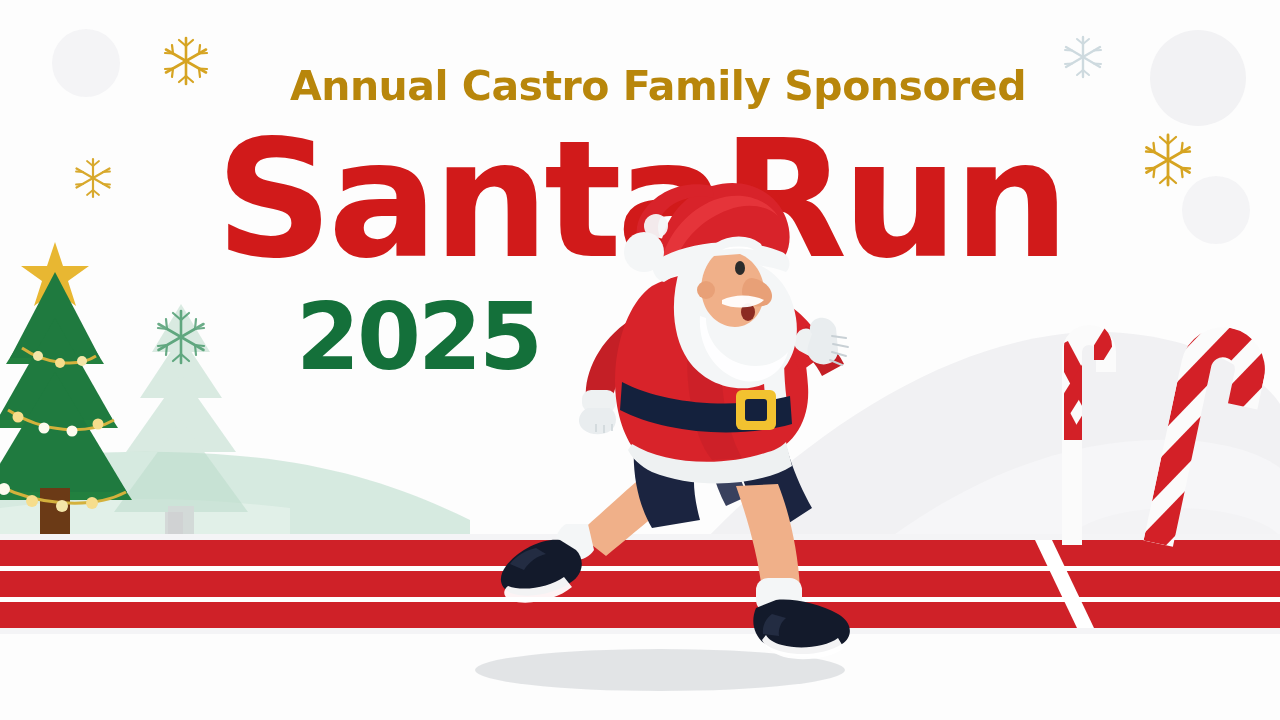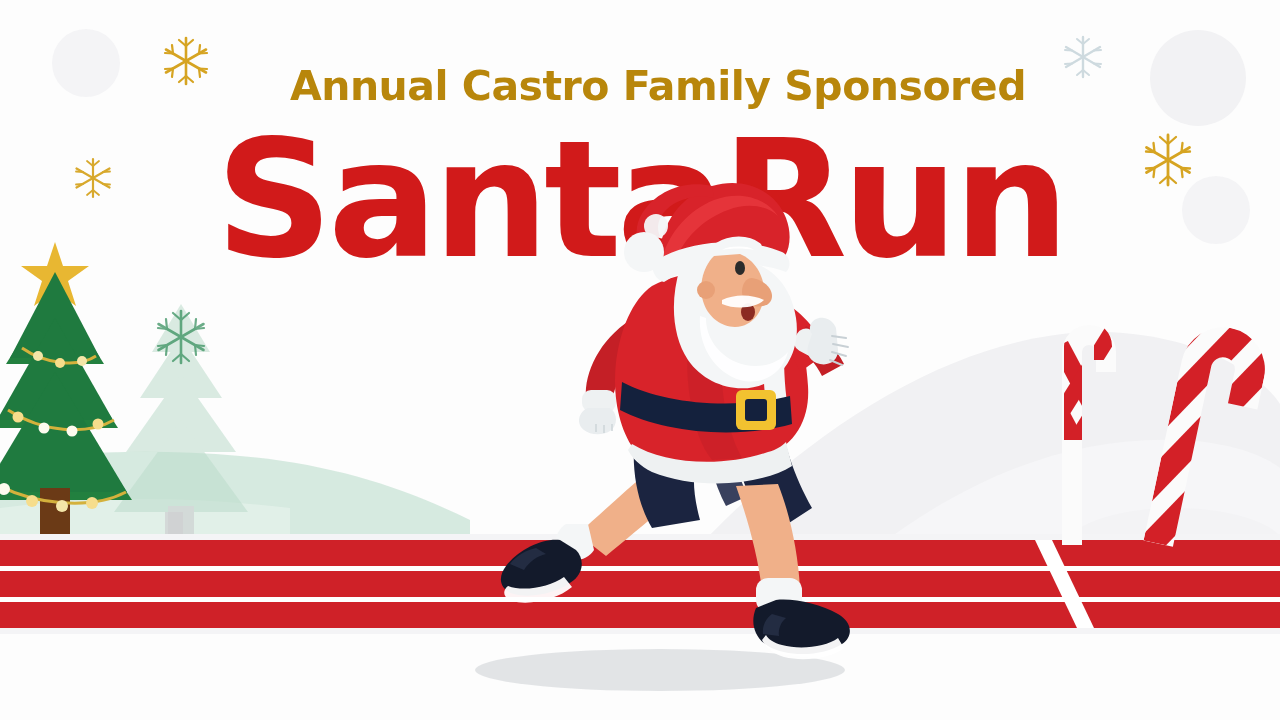--- a/index.html
+++ b/index.html
@@ -114,20 +114,21 @@
       <circle cx="62" cy="506" r="6" fill="#f4e6a8"></circle>
       <circle cx="92" cy="503" r="6" fill="#f6dd8c"></circle>
     </g>
   </svg>
 
   <div id="text-block">
     <div id="tagline">Annual Castro Family Sponsored</div>
     <div id="title-row">
       <span class="title-word" id="title-santa">Santa</span><span class="title-word" id="title-run">Run</span>
     </div>
+    <div id="year">2025</div>
   </div>
 
   <svg class="layer" id="track-layer" viewBox="0 0 1280 720">
     <rect x="0" y="536" width="1280" height="94" fill="#ffffff"></rect>
     <rect x="0" y="540" width="1280" height="26" fill="#cf2128"></rect>
     <rect x="0" y="571" width="1280" height="26" fill="#cf2128"></rect>
     <rect x="0" y="602" width="1280" height="26" fill="#cf2128"></rect>
 
     <rect x="0" y="566" width="1280" height="5" fill="#ffffff"></rect>
     <rect x="0" y="597" width="1280" height="5" fill="#ffffff"></rect>

